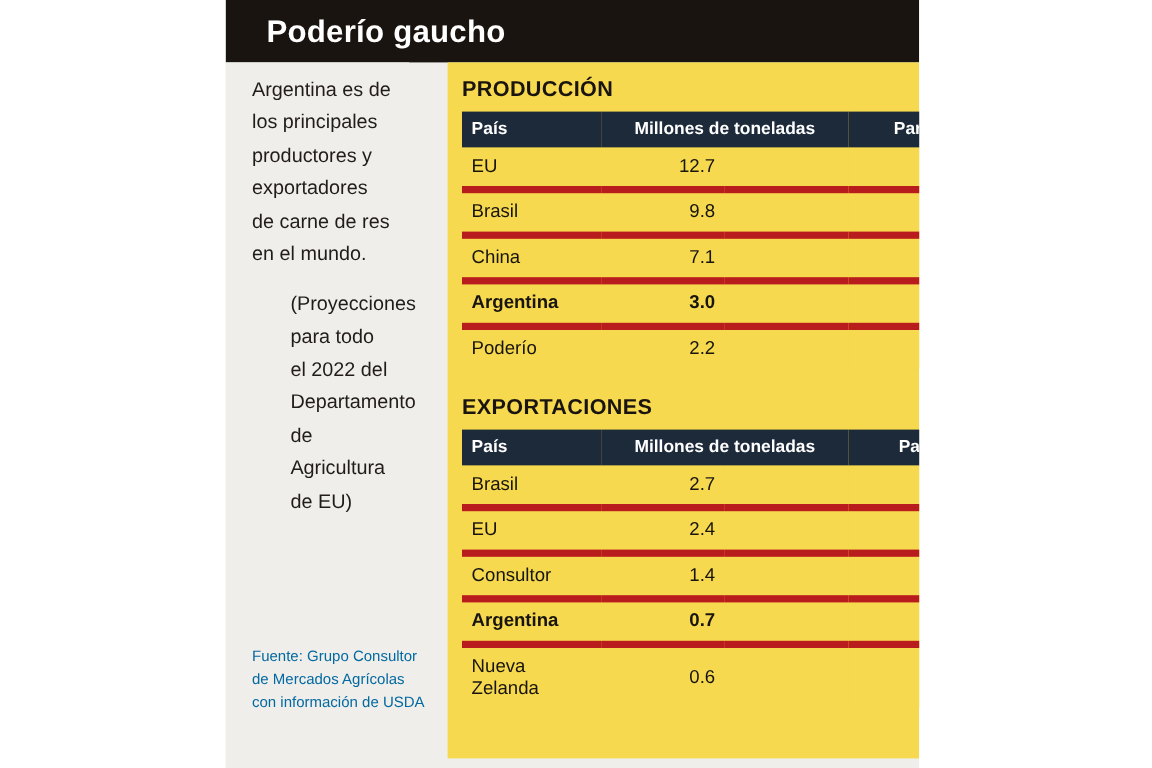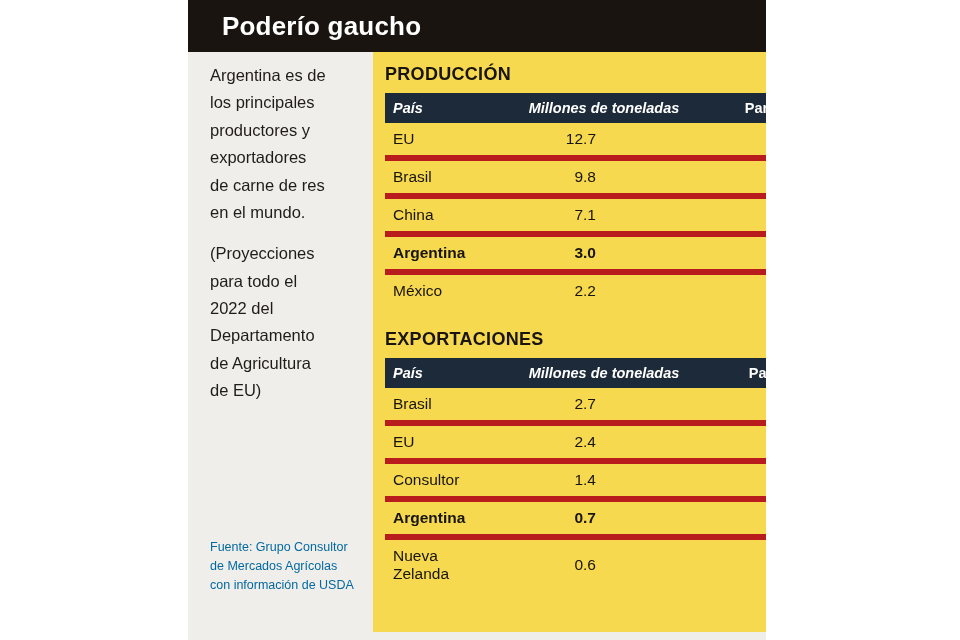--- a/index.html
+++ b/index.html
@@ -54,20 +54,21 @@
     box-sizing: border-box;
     padding: 10px 14px 0 22px;
   }
   .left-col .para {
     font-size: 16.5px;
     line-height: 1.66;
     color: #211c18;
   }
   .left-col .para2 {
     margin-top: 14px;
+    margin-left: 32px;
   }
   .source {
     position: absolute;
     left: 22px;
     top: 486px;
     width: 150px;
     font-size: 12.5px;
     line-height: 1.5;
     color: #0369a1;
   }
@@ -99,22 +100,22 @@
   }
   table.datatable th {
     font-size: 14.5px;
     font-weight: bold;
     color: #ffffff;
     text-align: left;
     padding: 7px 8px;
     background: #1d2a3a;
   }
   .t2 th { background: #c86a16; }
-  table.datatable th.c-pais { width: 100px; font-style: italic; }
-  table.datatable th.c-mill { width: 190px; text-align: center; font-style: italic; }
+  table.datatable th.c-pais { width: 100px; }
+  table.datatable th.c-mill { width: 190px; text-align: center; }
   table.datatable th.c-part { width: 79px; text-align: right; padding-right: 10px; }
 
   table.datatable td {
     font-size: 15.5px;
     color: #18140f;
     padding: 7px 8px;
     border-bottom: 6px solid #b91c1c;
     background: #f6d94e;
   }
   table.datatable tr:last-child td { border-bottom: none; }
@@ -171,21 +172,21 @@
             <td class="c-gap"></td>
             <td class="c-part">12.1</td>
           </tr>
           <tr class="highlight">
             <td class="c-pais">Argentina</td>
             <td class="c-val">3.0</td>
             <td class="c-gap"></td>
             <td class="c-part">5.0</td>
           </tr>
           <tr>
-            <td class="c-pais">México</td>
+            <td class="c-pais">Poderío</td>
             <td class="c-val">2.2</td>
             <td class="c-gap"></td>
             <td class="c-part">3.7</td>
           </tr>
         </tbody>
       </table>
 
       <div class="section-label sec2-label" style="margin-top:22px;">EXPORTACIONES</div>
 
       <table class="datatable t2">

